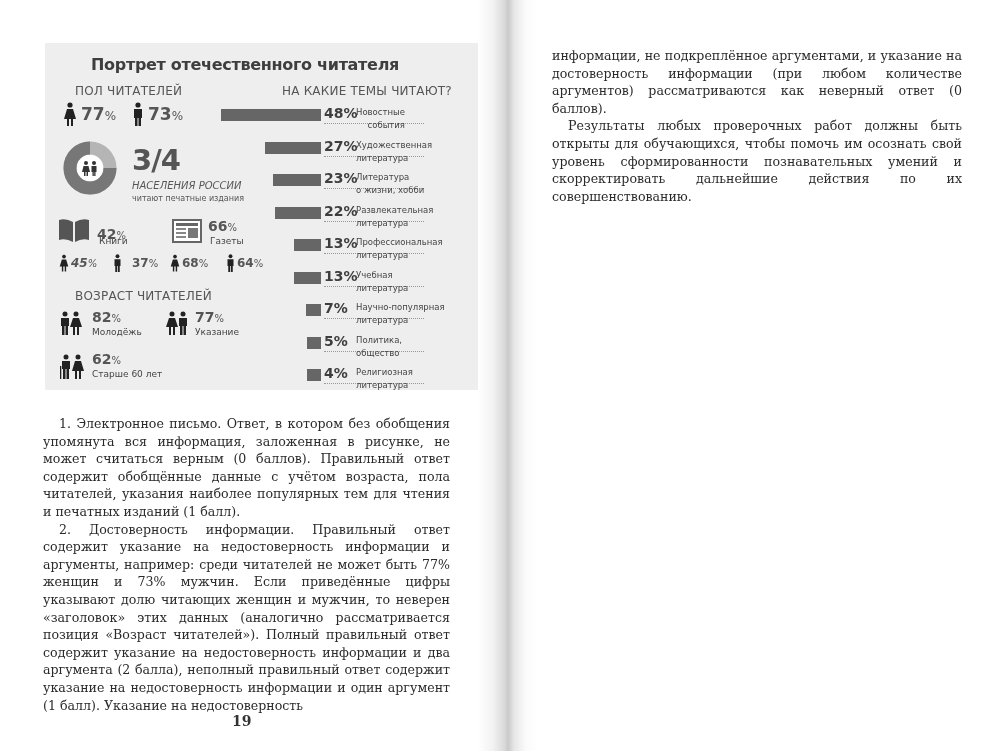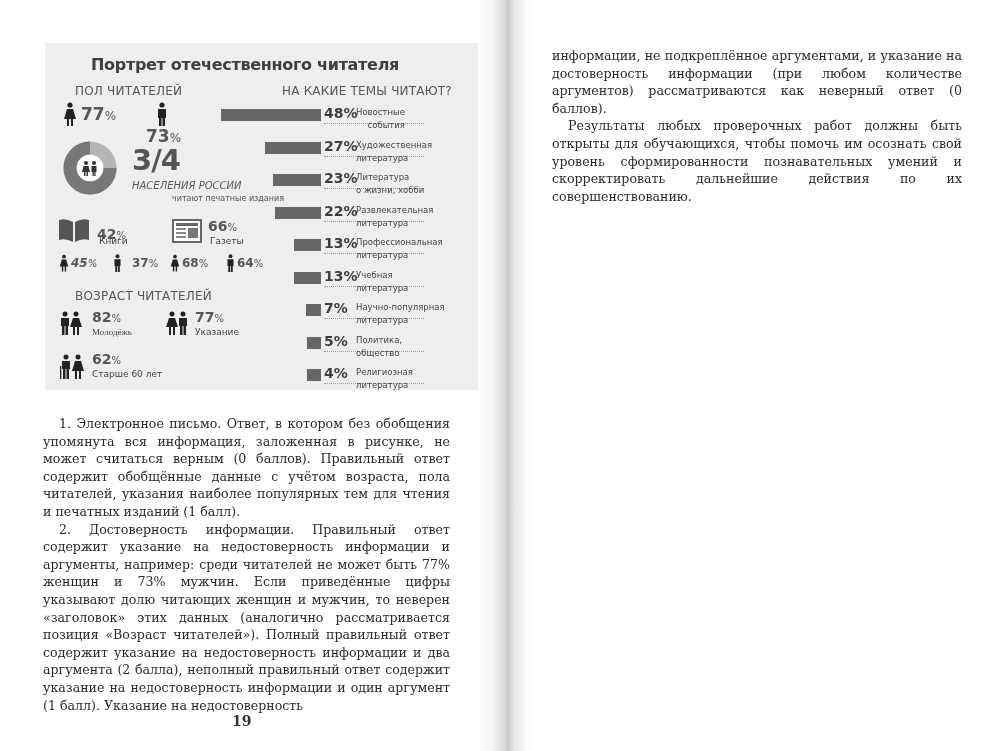--- a/index.html
+++ b/index.html
@@ -39,40 +39,40 @@
 
     <div class="ig-h" style="left:30px; top:41px;">ПОЛ ЧИТАТЕЛЕЙ</div>
 
     <div class="stat" style="left:18px; top:59px;">
       <svg class="icon" width="14" height="24" viewBox="0 0 14 24">
           <circle cx="7" cy="3" r="2.6" fill="#222"></circle>
           <path d="M4 7 h6 l3 10 h-3 v7 h-2 v-7 h-2 v7 h-2 v-7 h-3z" fill="#222"></path>
         </svg>
       <span class="big" style="margin-left:4px;"><span>77</span><small>%</small></span>
     </div>
-    <div class="stat" style="left:97px; top:59px;flex-direction:column;">
+    <div class="stat" style="left:87px; top:59px;">
       <svg class="icon" width="12" height="24" viewBox="0 0 12 24">
           <circle cx="6" cy="3" r="2.6" fill="#222"></circle>
           <path d="M2 7 h8 v9 h-1 v8 h-2.5 v-8 h-1 v8 h-2.5 v-8 h-1z" fill="#222"></path>
         </svg>
       <span class="big" style="margin-left:4px;"><span>73</span><small>%</small></span>
     </div>
 
     <svg style="position:absolute; left:18px; top:98px;" width="54" height="54" viewBox="0 0 54 54">
       <circle cx="27" cy="27" r="20" fill="none" stroke="#b5b5b5" stroke-width="13"></circle>
       <path d="M27 7 A20 20 0 1 1 7 27" fill="none" stroke="#777" stroke-width="13" transform="rotate(90 27 27)"></path>
       <circle cx="27" cy="27" r="13" fill="#fff"></circle>
       <circle cx="23" cy="22" r="2" fill="#333"></circle>
         <path d="M20.5 25 h5 l1.5 6 h-2 v4 h-1.5 v-4 h-1 v4 h-1.5 v-4 h-2z" fill="#333"></path>
       <circle cx="31" cy="22" r="2" fill="#333"></circle>
         <path d="M28.5 25 h5 v6 h-1 v4 h-1.3 v-4 h-0.4 v4 h-1.3 v-4 h-1z" fill="#333"></path>
     </svg>
     <div style="position:absolute; left:87px; top:100px; font-size:29px; font-weight:bold; color:#555; letter-spacing:-1px;">3/4</div>
     <div style="position:absolute; left:87px; top:137px; font-size:10px; color:#555;font-style:italic;">НАСЕЛЕНИЯ РОССИИ</div>
-    <div style="position:absolute; left:87px; top:151px; font-size:8px; color:#555;margin-left:40px;">читают печатные издания</div>
+    <div style="position:absolute; left:87px; top:151px; font-size:8px; color:#555;">читают печатные издания</div>
 
     <svg style="position:absolute; left:13px; top:175px;" width="32" height="26" viewBox="0 0 32 26">
         <path d="M1 2 q7 -2 14 2 v20 q-7 -4 -14 -2z" fill="#555"></path>
         <path d="M31 2 q-7 -2 -14 2 v20 q7 -4 14 -2z" fill="#555"></path>
       </svg>
     <div style="position:absolute; left:52px; top:175px;margin-top:8px;" class="mid"><span>42</span><small>%</small></div>
     <div class="lbl" style="position:absolute; left:54px; top:193px;">Книги</div>
 
     <svg style="position:absolute; left:127px; top:176px;" width="30" height="24" viewBox="0 0 30 24">
         <rect x="1" y="1" width="28" height="22" fill="#fff" stroke="#666" stroke-width="2"></rect>
@@ -116,21 +116,21 @@
 
     <div class="ig-h" style="left:30px; top:246px;">ВОЗРАСТ ЧИТАТЕЛЕЙ</div>
 
     <svg style="position:absolute; left:14px; top:268px;" width="24" height="24" viewBox="0 0 24 24">
         <circle cx="6" cy="3" r="2.5" fill="#222"></circle>
         <path d="M2 7 h8 v8 h-1 v9 h-2.5 v-9 h-1 v9 h-2.5 v-9 h-1z" fill="#222"></path>
         <circle cx="17" cy="3" r="2.5" fill="#222"></circle>
         <path d="M14 7 h6 l3 9 h-3 v8 h-2 v-8 h-2 v8 h-2 v-8 h-3z" fill="#222"></path>
       </svg>
     <div style="position:absolute; left:47px; top:266px;" class="mid"><span>82</span><small>%</small></div>
-    <div class="lbl" style="position:absolute; left:47px; top:284px;font-family:Liberation Serif, serif;">Молодёжь</div>
+    <div class="lbl" style="position:absolute; left:47px; top:284px;">Молодёжь</div>
 
     <svg style="position:absolute; left:120px; top:268px;" width="24" height="24" viewBox="0 0 24 24">
         <circle cx="7" cy="3" r="2.5" fill="#222"></circle>
         <path d="M4 7 h6 l3 9 h-3 v8 h-2 v-8 h-2 v8 h-2 v-8 h-3z" fill="#222"></path>
         <circle cx="18" cy="3" r="2.5" fill="#222"></circle>
         <path d="M14 7 h8 v8 h-1 v9 h-2.5 v-9 h-1 v9 h-2.5 v-9 h-1z" fill="#222"></path>
       </svg>
     <div style="position:absolute; left:150px; top:266px;" class="mid"><span>77</span><small>%</small></div>
     <div class="lbl" style="position:absolute; left:150px; top:284px;">Указание</div>
 

